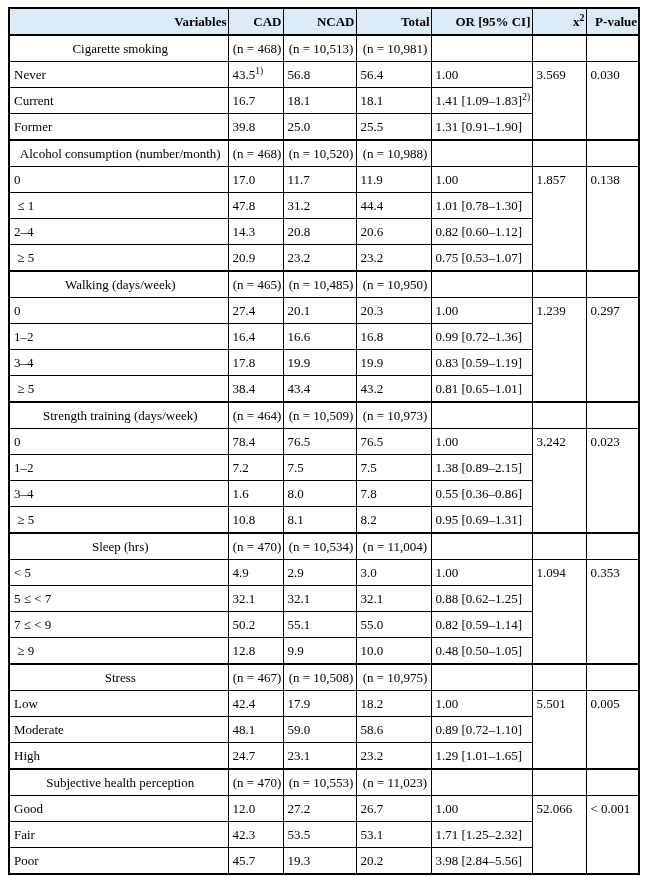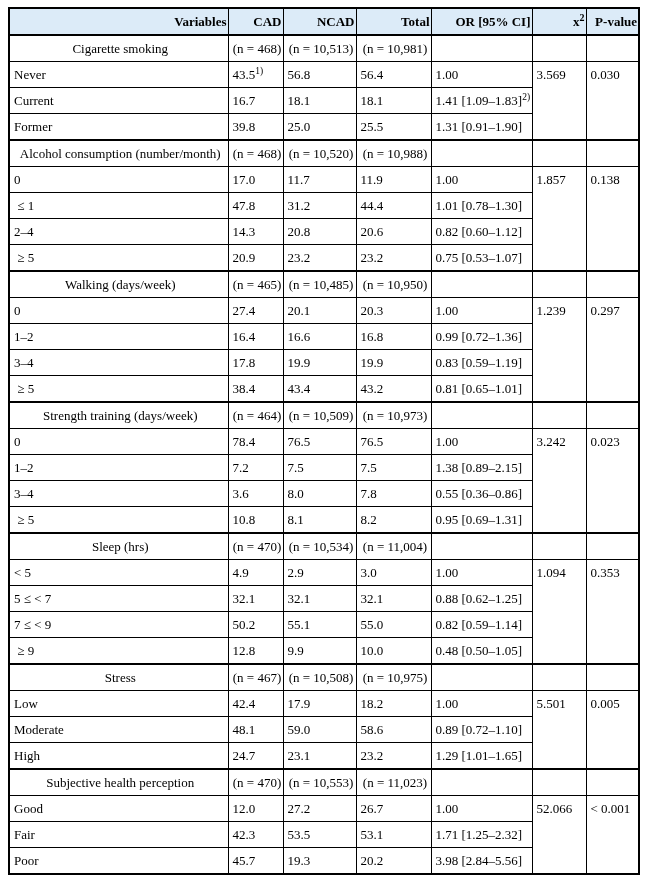--- a/index.html
+++ b/index.html
@@ -197,21 +197,21 @@
         </tr>
         <tr>
           <td>1–2</td>
           <td>7.2</td>
           <td>7.5</td>
           <td>7.5</td>
           <td>1.38 [0.89–2.15]</td>
         </tr>
         <tr>
           <td>3–4</td>
-          <td>3.6</td>
+          <td>1.6</td>
           <td>8.0</td>
           <td>7.8</td>
           <td>0.55 [0.36–0.86]</td>
         </tr>
         <tr>
           <td>&nbsp;≥ 5</td>
           <td>10.8</td>
           <td>8.1</td>
           <td>8.2</td>
           <td>0.95 [0.69–1.31]</td>

